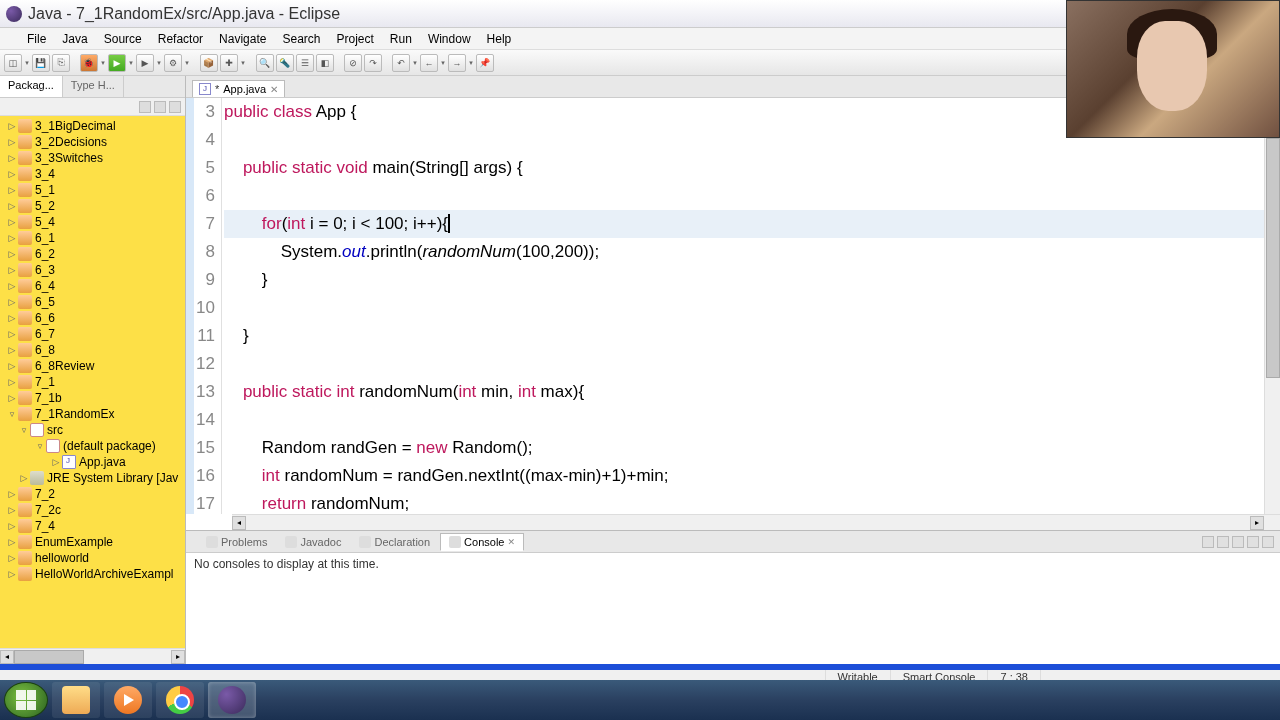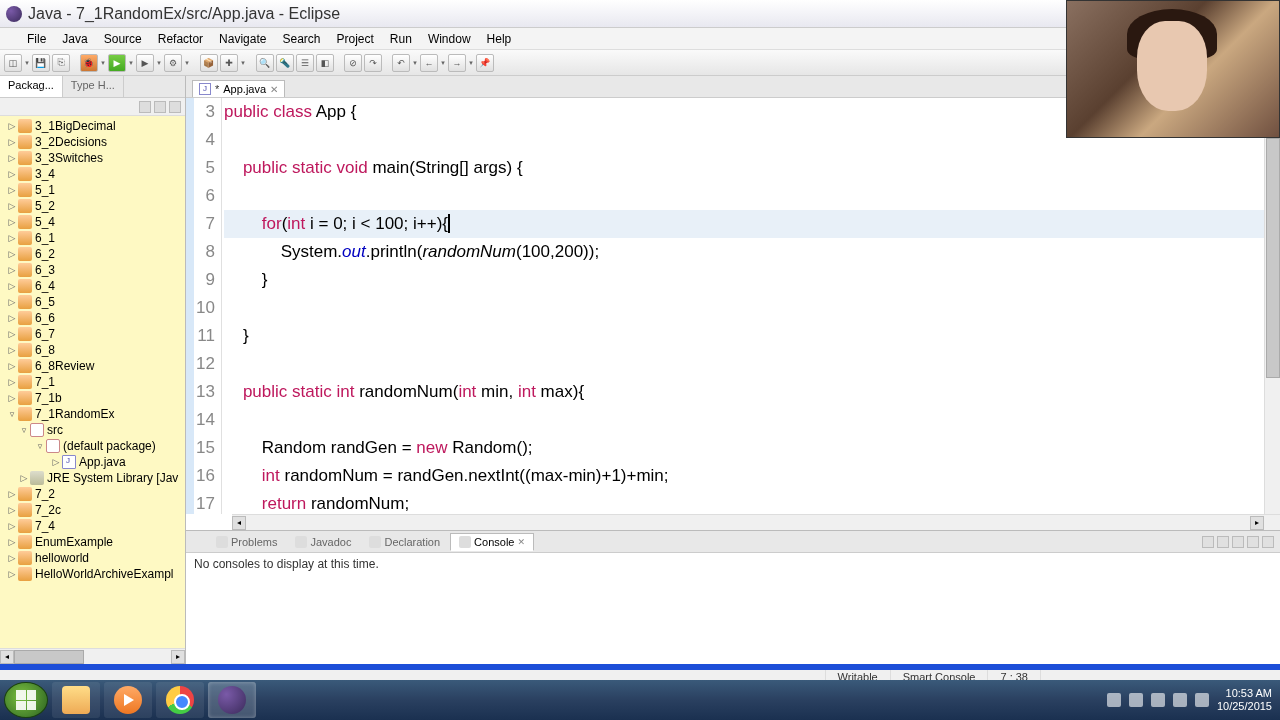--- a/index.html
+++ b/index.html
@@ -22,21 +22,21 @@
 .toolbar .tbtn { width:18px; height:18px; border:1px solid #bbb; border-radius:2px; background:linear-gradient(#fff,#e0e0e0); font-size:9px; display:flex; align-items:center; justify-content:center; color:#555;}
 .toolbar .tbtn.sep { border:none; background:none; width:6px;}
 .toolbar .tbtn.run { background:linear-gradient(#7c4,#4a2); color:#fff;}
 .toolbar .tbtn.debug { background:linear-gradient(#fa6,#c73); color:#fff;}
 .toolbar .dd { width:6px; font-size:7px; color:#666; display:flex; align-items:center; justify-content:center;}
 
 
 .main { display:flex; height:588px; }
 
 
-.pkgpanel { width:186px; display:flex; flex-direction:column; border-right:1px solid #bbb; background:#fef9c3;}
+.pkgpanel { width:186px; display:flex; flex-direction:column; border-right:1px solid #bbb; background:#fde047;}
 .pkgtabs { height:22px; display:flex; background:#e8e8e8; border-bottom:1px solid #ccc; font-size:11px;}
 .pkgtab { padding:3px 8px; border-right:1px solid #ccc; background:#fff; white-space:nowrap; overflow:hidden;}
 .pkgtab.inactive { background:#e8e8e8; color:#666;}
 .pkgtoolbar { height:18px; background:#f0f0f0; border-bottom:1px solid #ddd; display:flex; justify-content:flex-end; padding-right:4px; gap:3px; align-items:center;}
 .pkgtoolbar .tb { width:12px; height:12px; background:#ddd; border:1px solid #bbb;}
 .pkgtree { flex:1; overflow-y:auto; overflow-x:hidden; font-size:12px; padding:2px 0; position:relative;}
 .pkgtree::-webkit-scrollbar { width:16px;}
 .pkgtree::-webkit-scrollbar-track { background:#f0f0f0; border-left:1px solid #ddd;}
 .pkgtree::-webkit-scrollbar-thumb { background:#c8c8c8; border:1px solid #aaa;}
 .treeitem { display:flex; align-items:center; padding:1px 0 1px 6px; white-space:nowrap; cursor:default;}
@@ -76,21 +76,21 @@
 @keyframes blink { 50% { border-color:transparent; }}
 .editorvscroll { width:16px; background:#f0f0f0; border-left:1px solid #ddd; position:relative;}
 .editorvscroll .vthumb { position:absolute; top:40px; width:14px; left:1px; height:240px; background:#c8c8c8; border:1px solid #aaa;}
 .editorhscroll { height:16px; background:#f0f0f0; border-top:1px solid #ddd; position:relative; margin-left:46px;}
 .editorhscroll .arr { position:absolute; width:14px; height:14px; top:1px; background:#e0e0e0; border:1px solid #bbb; font-size:8px; text-align:center; line-height:12px;}
 .editorhscroll .arr.l { left:0;}
 .editorhscroll .arr.r { right:16px;}
 
 
 .bottompanel { height:134px; border-top:1px solid #bbb; background:#fff; display:flex; flex-direction:column;}
-.bottomtabs { height:22px; background:#e8e8e8; display:flex; align-items:center; padding-left:22px; font-size:11px; gap:2px; border-bottom:1px solid #ccc;}
+.bottomtabs { height:22px; background:#e8e8e8; display:flex; align-items:center; padding-left:12px; font-size:11px; gap:2px; border-bottom:1px solid #ccc;}
 .btab { padding:2px 8px; color:#666; display:flex; align-items:center; gap:3px;}
 .btab.active { background:#fff; border:1px solid #bbb; border-bottom:1px solid #fff; color:#000;}
 .btab .bi { width:12px; height:12px; background:#ddd; border-radius:2px;}
 .btab .x { font-size:9px; color:#888;}
 .bottomtabs .btnright { margin-left:auto; display:flex; gap:3px; padding-right:6px;}
 .bottomtabs .btnright .sq { width:12px; height:12px; background:#e0e0e0; border:1px solid #bbb;}
 .bottomcontent { flex:1; padding:4px 8px; font-size:12px; color:#333;}
 
 
 .statusbar { height:20px; background:#f0f0f0; border-top:6px solid #1d4ed8; display:flex; align-items:center; font-size:11px; color:#333;}
@@ -440,29 +440,18 @@
     </div>
   <div class="taskbtn">
       <div class="ic media"></div>
     </div>
   <div class="taskbtn">
       <div class="ic chrome"></div>
     </div>
   <div class="taskbtn active">
       <div class="ic eclipse"></div>
     </div>
-  <div class="tray">
-    <div class="tric"></div>
-    <div class="tric"></div>
-    <div class="tric"></div>
-    <div class="tric"></div>
-    <div class="tric"></div>
-    <div class="clock">
-      <div>10:53 AM</div>
-      <div>10/25/2015</div>
-    </div>
-  </div>
 </div>
 
 <div class="webcam">
   <div class="hair"></div>
   <div class="face"></div>
 </div>
 
 </body></html>

